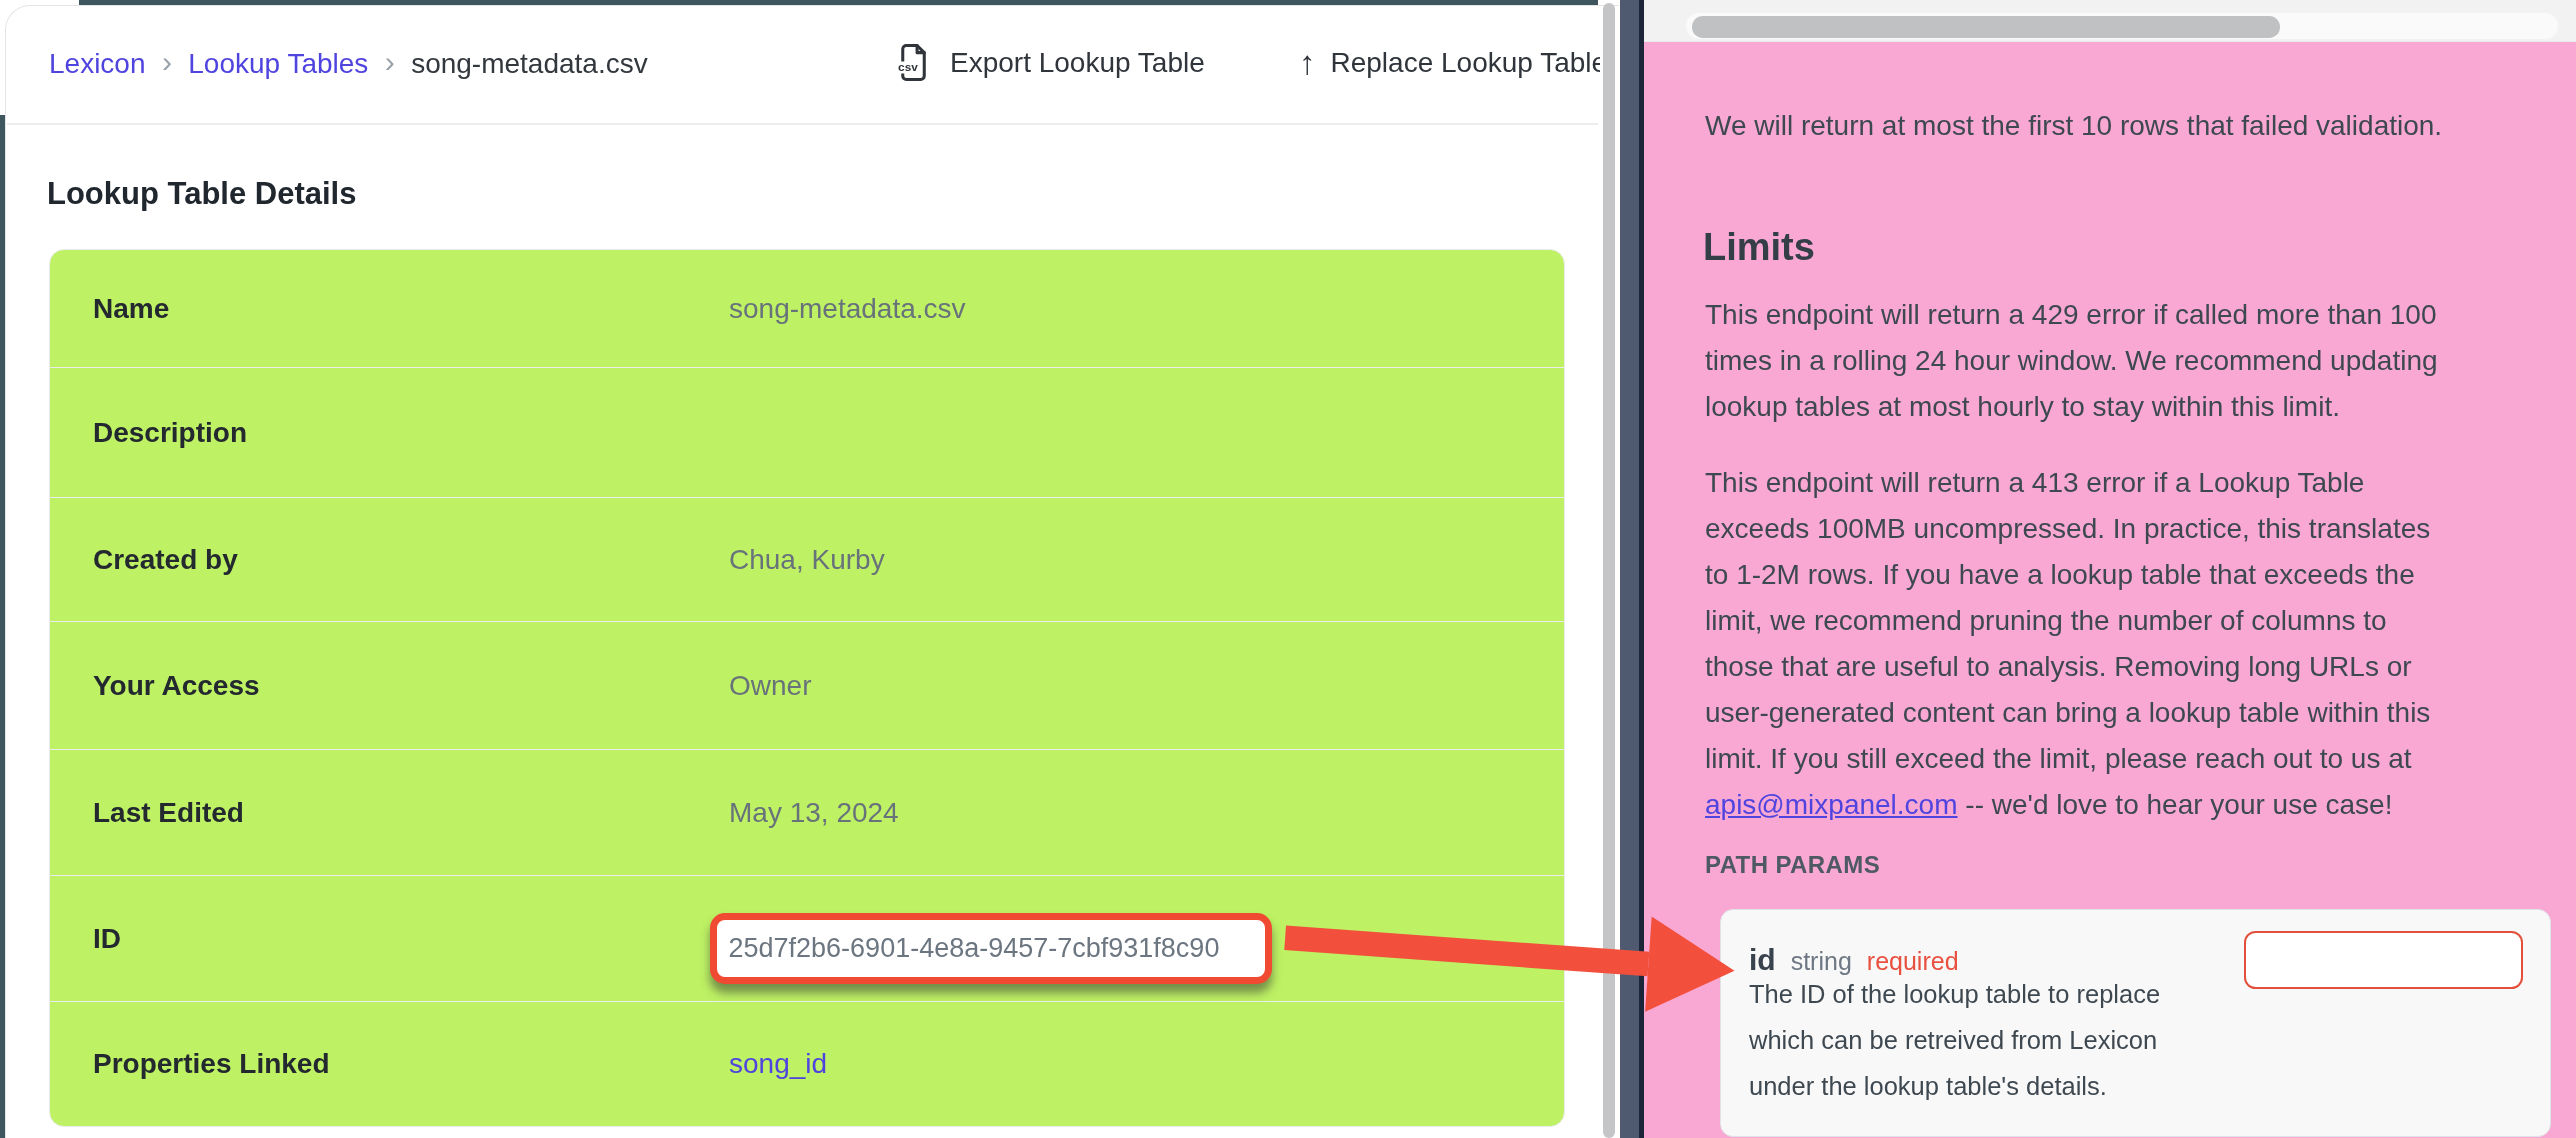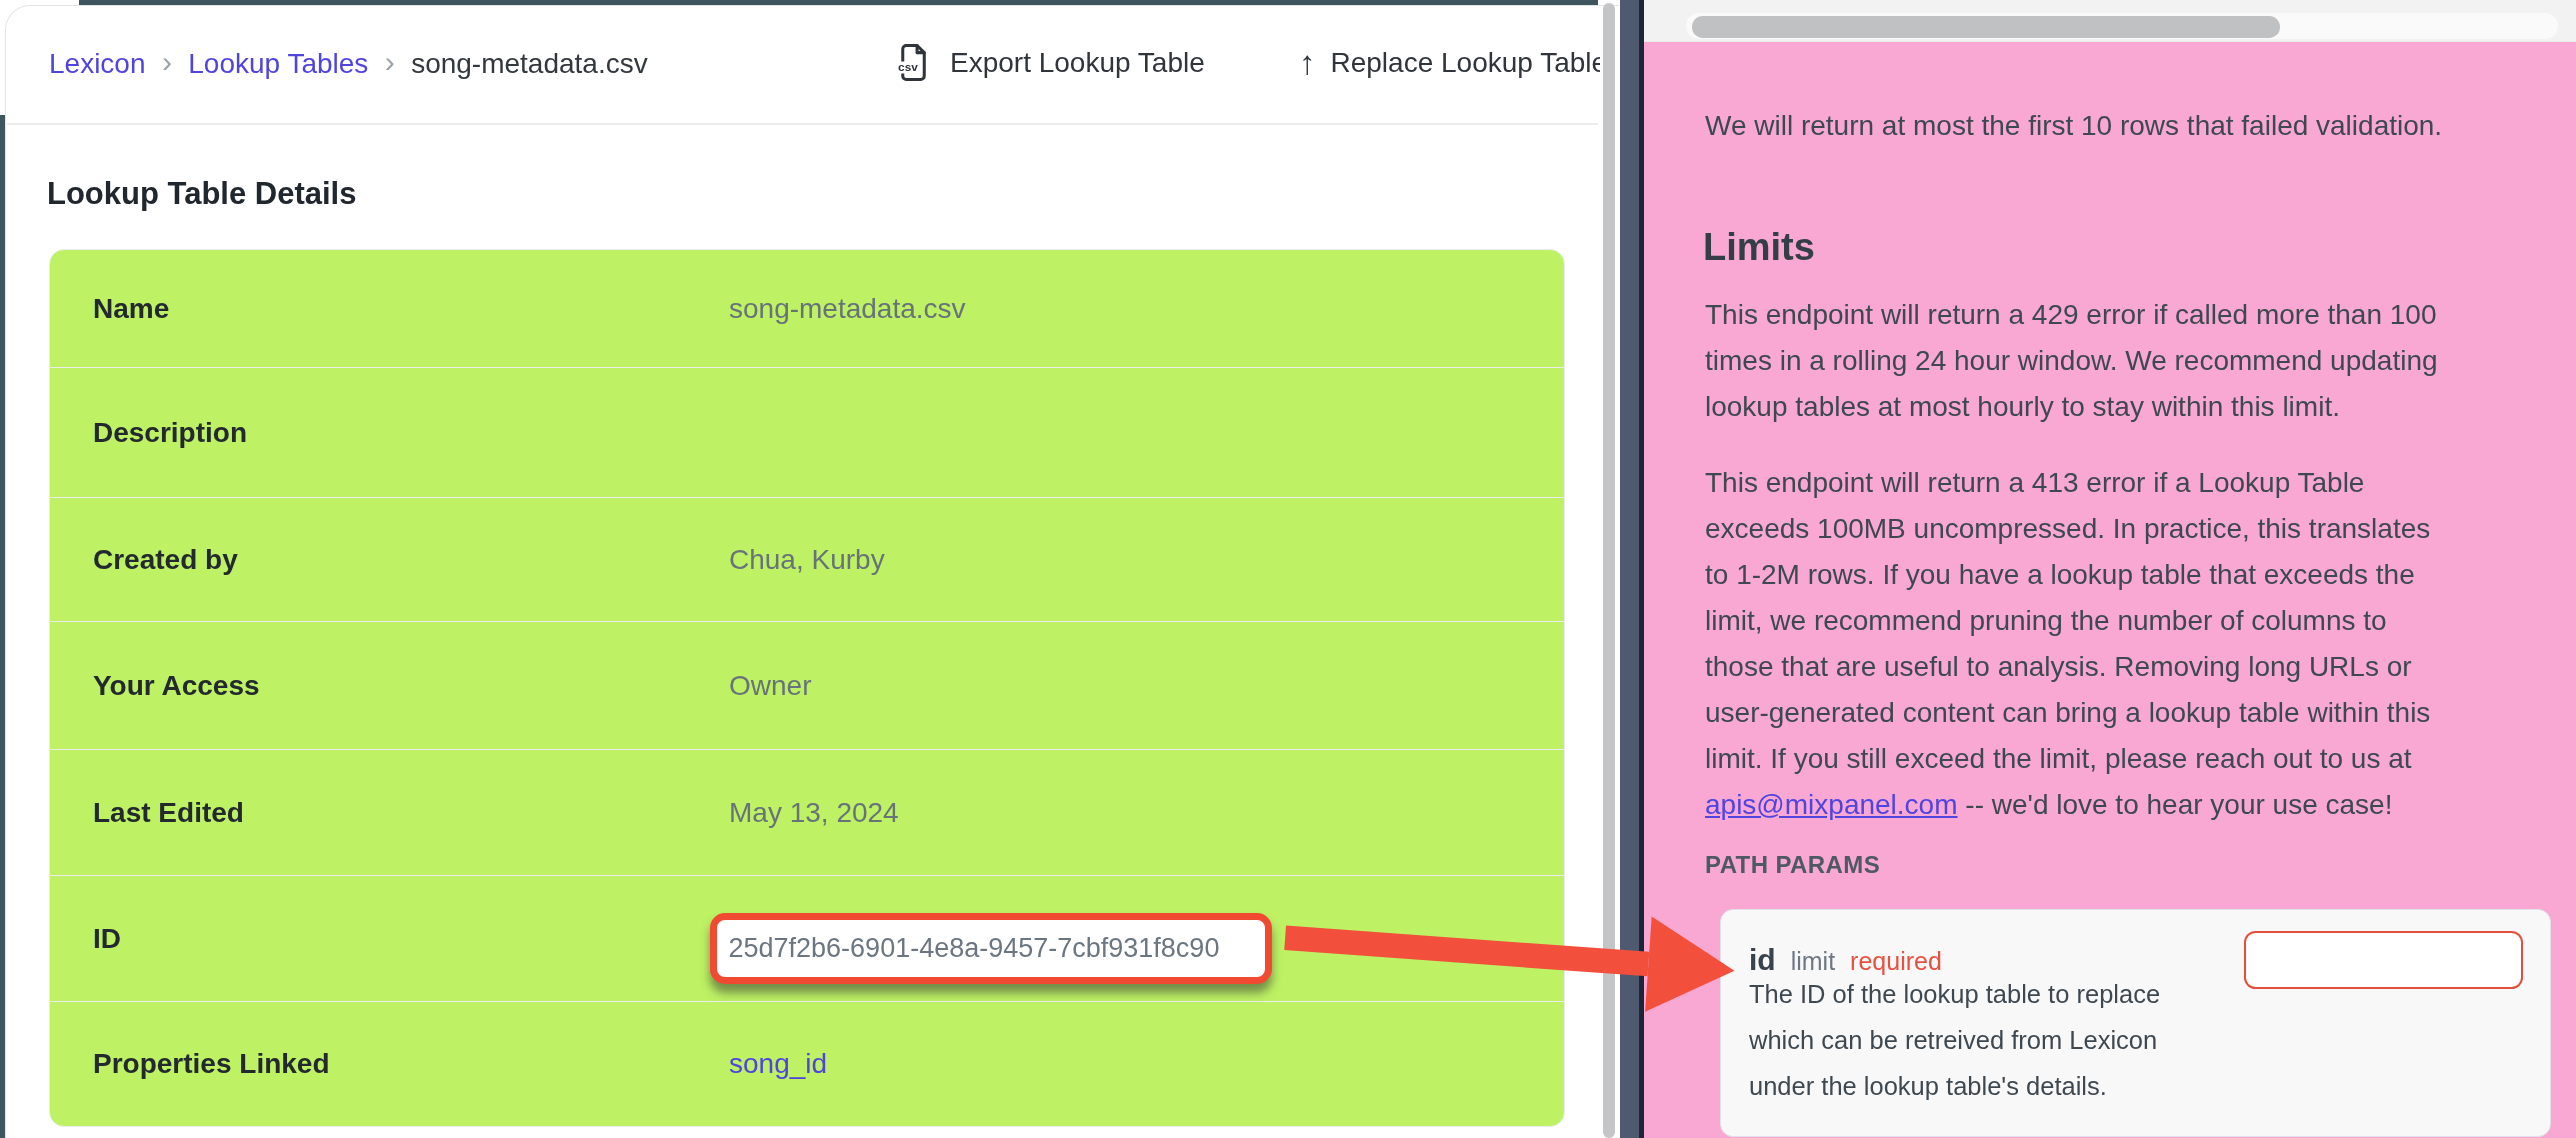--- a/index.html
+++ b/index.html
@@ -175,21 +175,21 @@
 those that are useful to analysis. Removing long URLs or
 user-generated content can bring a lookup table within this
 limit. If you still exceed the limit, please reach out to us at
 </span><a class="doclink">apis@mixpanel.com</a><span> -- we'd love to hear your use case!</span></p>
 
     <div class="section-label">PATH PARAMS</div>
 
     <div class="param-card">
       <div class="param-head">
         <span class="pname">id</span>
-        <span class="ptype">limit</span>
+        <span class="ptype">string</span>
         <span class="preq">required</span>
       </div>
       <input class="param-input" type="text" style="">
       <p class="pdesc">The ID of the lookup table to replace
 which can be retreived from Lexicon
 under the lookup table's details.</p>
     </div>
   </div>
 
   <svg class="arrow-svg" viewBox="0 0 570 200">

